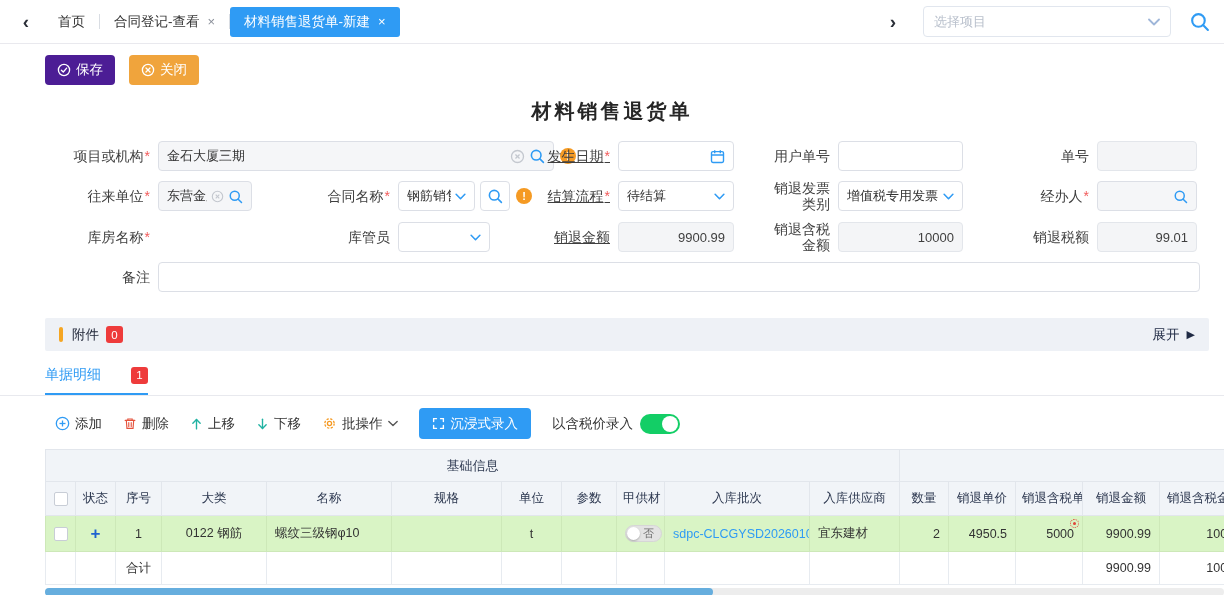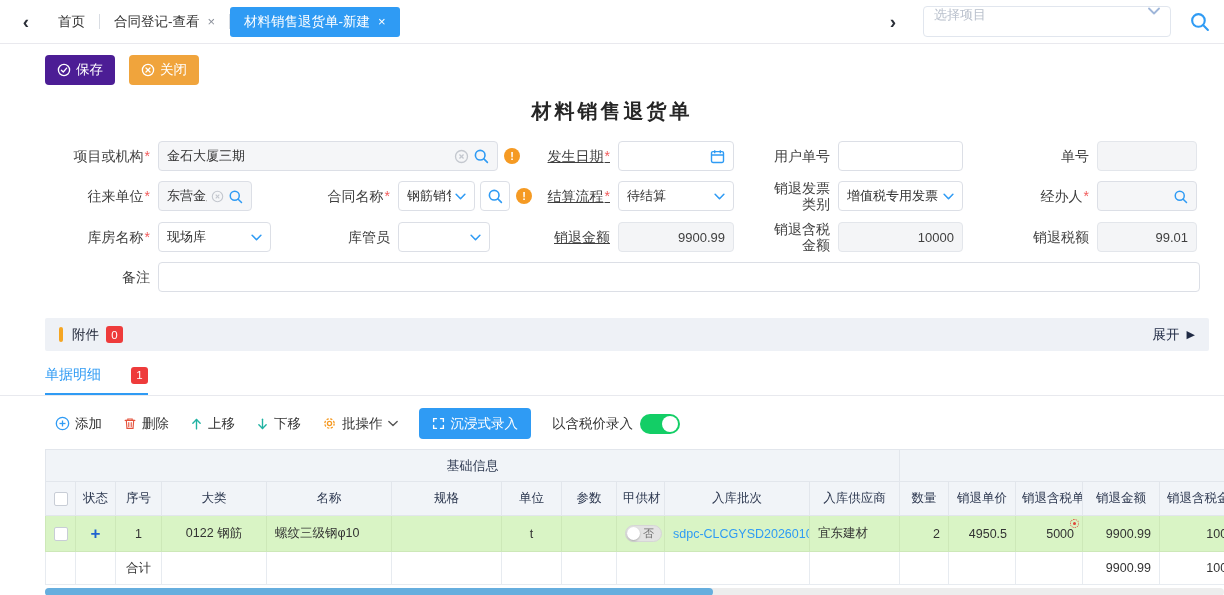--- a/index.html
+++ b/index.html
@@ -13,21 +13,21 @@
     color:#2b2f38; cursor:pointer; user-select:none;}
   .tabs {display:flex; align-items:center; margin-left:6px;}
   .tab {display:flex; align-items:center; gap:8px; padding:0 14px; height:30px;
     font-size:13.5px; color:#333; cursor:pointer; white-space:nowrap;}
   .tab .close {color:#8a8f99; font-size:13px;}
   .tab.active {background:#2f9bf4; color:#fff; border-radius:3px;}
   .tab.active .close {color:#fff;}
   .tab-sep {width:1px; height:15px; background:#d9dde3;}
   .topbar-right {margin-left:auto; display:flex; align-items:center; gap:18px;}
   .project-search {width:248px; height:31px; border:1px solid #e1e6ee; border-radius:4px;
-    display:flex; align-items:flex-start; padding:0 10px; gap:6px; background:#fff;}
+    display:flex; align-items:center; padding:0 10px; gap:6px; background:#fff;}
   .project-search input {border:none; outline:none; flex:1; min-width:0; font:inherit;
     font-size:13px; color:#333; background:transparent;}
   .project-search input::placeholder {color:#b9c0cc;}
 
   
   .actions {display:flex; gap:14px; margin:11px 0 0 45px;}
   .btn {display:flex; align-items:center; gap:5px; height:30px; padding:0 12px;
     border:none; border-radius:4px; color:#fff; font-size:13.5px; cursor:pointer; font-family:inherit;}
   .btn-save {background:#4c1d95;}
   .btn-close {background:#f0a43c;}
@@ -177,21 +177,21 @@
   </button>
 </div>
 
 <div class="page-title">材料销售退货单</div>
 
 <div class="form">
 
   <div class="frow">
     <div class="slot s12">
       <span class="lbl lbl1"><span>项目或机构</span><span class="req">*</span></span>
-      <div class="ctrl gray" style="width:340px">
+      <div class="ctrl gray" style="width:396px">
         <span class="val">金石大厦三期</span>
         <span class="icon">
           <svg width="15" height="15" viewBox="0 0 16 16">
               <circle cx="8" cy="8" r="6.4" fill="none" stroke="#c4c8cf" stroke-width="1.4"></circle>
               <line x1="5.8" y1="5.8" x2="10.2" y2="10.2" stroke="#c4c8cf" stroke-width="1.4"></line>
               <line x1="10.2" y1="5.8" x2="5.8" y2="10.2" stroke="#c4c8cf" stroke-width="1.4"></line>
             </svg>
         </span>
         <span class="icon">
           <svg width="16" height="16" viewBox="0 0 20 20">
@@ -300,28 +300,20 @@
               <line x1="13.6" y1="13.6" x2="18" y2="18" stroke="#2f9bf4" stroke-width="2" stroke-linecap="round"></line>
             </svg>
         </span>
       </div>
     </div>
   </div>
 
   <div class="frow">
     <div class="slot s1">
       <span class="lbl lbl1"><span>库房名称</span><span class="req">*</span></span>
-      <div class="ctrl" style="width:113px">
-        <span class="val">现场库</span>
-        <span class="icon">
-          <svg width="11" height="7" viewBox="0 0 12 8">
-              <polyline points="1,1.5 6,6.5 11,1.5" fill="none" stroke="#2f9bf4" stroke-width="1.8" stroke-linecap="round" stroke-linejoin="round"></polyline>
-            </svg>
-        </span>
-      </div>
     </div>
     <div class="slot s2">
       <span class="lbl lbl2">库管员</span>
       <div class="ctrl" style="width:92px">
         <span class="val"></span>
         <span class="icon">
           <svg width="11" height="7" viewBox="0 0 12 8">
               <polyline points="1,1.5 6,6.5 11,1.5" fill="none" stroke="#2f9bf4" stroke-width="1.8" stroke-linecap="round" stroke-linejoin="round"></polyline>
             </svg>
         </span>

